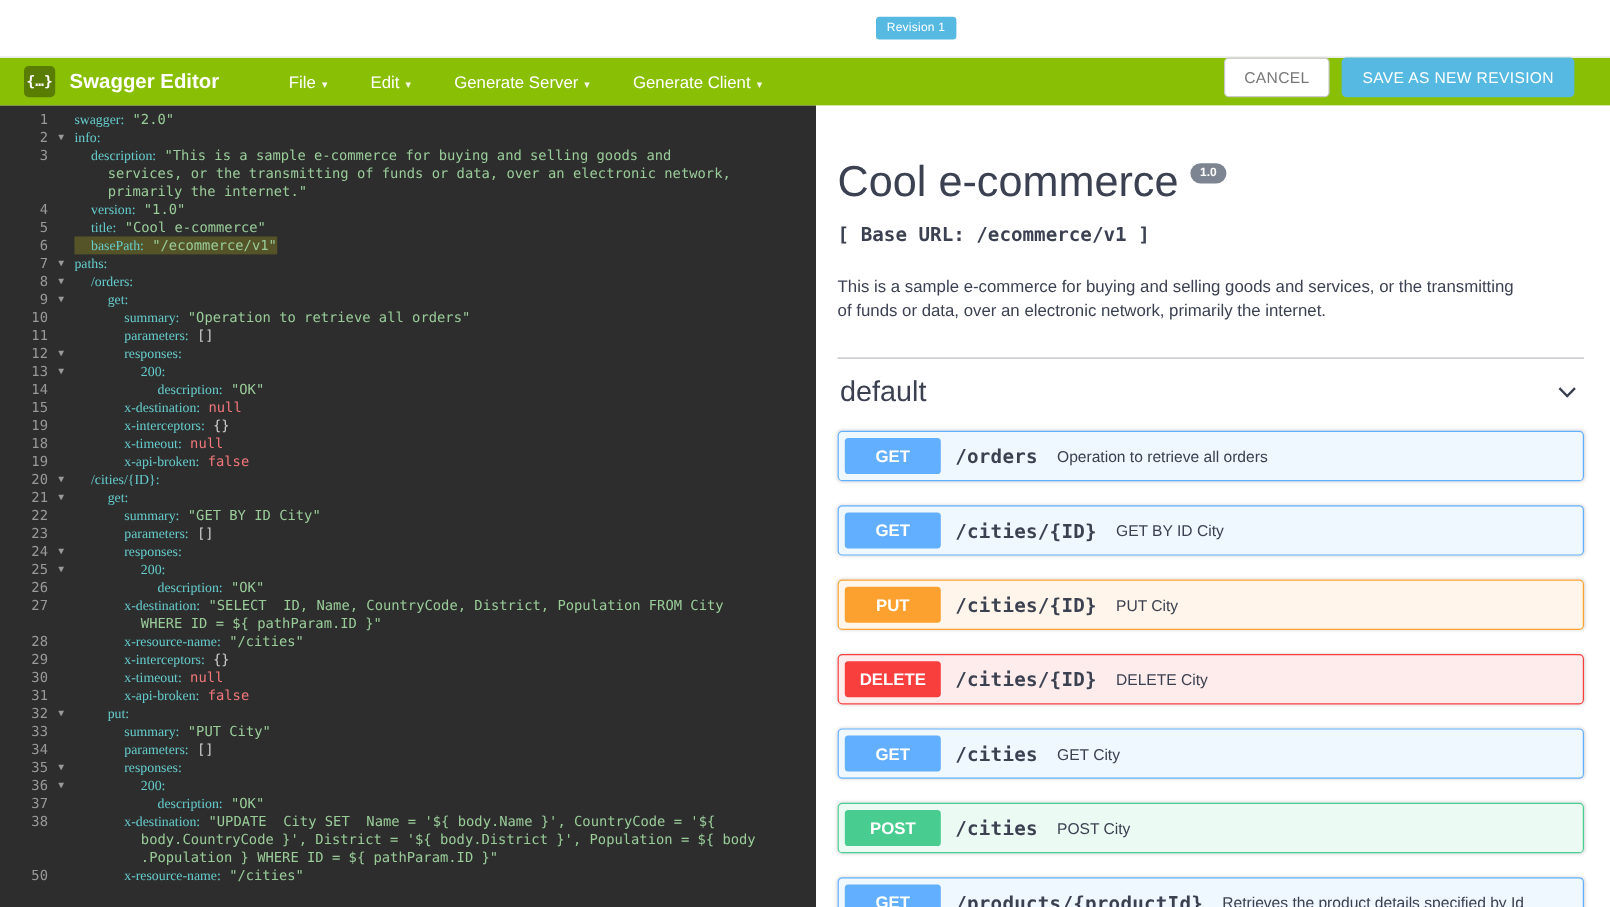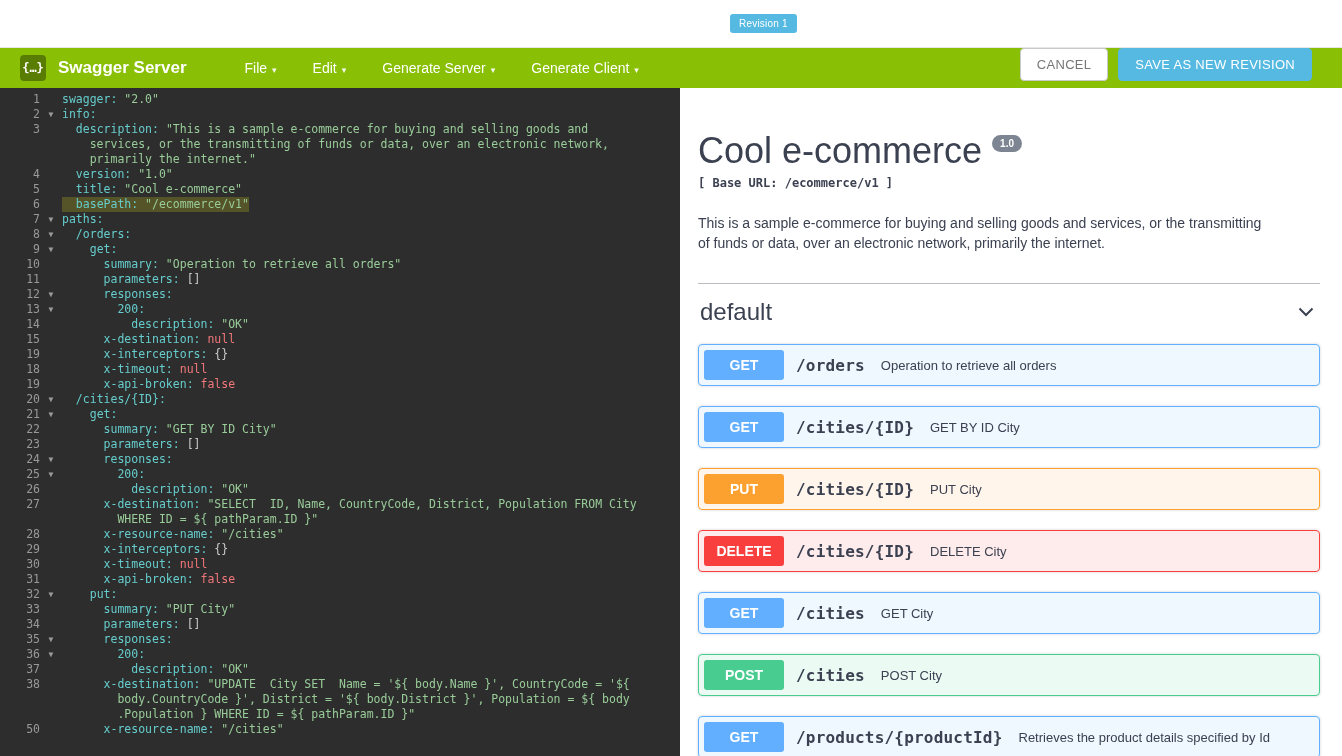--- a/index.html
+++ b/index.html
@@ -61,41 +61,41 @@
     font-family: "DejaVu Sans Mono", monospace;
     font-size: 11.5px; line-height: 15px;
     padding-top: 4px; overflow: hidden; cursor: text;
   }
   .code-row { display: flex; white-space: pre; height: 15px; }
   .gutter { width: 62px; flex: none; display: flex; }
   .lnum { width: 40px; text-align: right; color: var(--gutter-text); }
   .fold { width: 22px; text-align: center; color: #9a9a9a; font-size: 8px; line-height: 15px; cursor: pointer; }
   .code { white-space: pre; }
   .code.hl { background: var(--active-line-bg); }
-  .tok-key   { color: var(--tok-key); }
+  .tok-key   { color: var(--tok-key); font-family: Liberation Serif, serif; }
   .tok-str   { color: var(--tok-str); }
   .tok-const { color: var(--tok-const); }
   .tok-plain { color: var(--tok-plain); }
 
   
   .preview {
     flex: 1; height: 100%; overflow: hidden;
     padding: 0 22px 0 18px; color: var(--text-dark); background: #fff;
   }
   .info-title {
     margin: 42px 0 0; font-size: 36px; font-weight: 400; color: var(--text-dark);
   }
   .version-badge {
     background: #7d8492; color: #fff; font-size: 10px; font-weight: bold;
     padding: 3px 8px; border-radius: 10px; margin-left: 10px;
     position: relative; top: -16px; margin-top: 31px;
   }
   .base-url {
-    margin-top: 4px; font-family: "DejaVu Sans Mono", monospace;
-    font-size: 12px; font-weight: 600; color: var(--text-dark);
+    margin-top: 14px; font-family: "DejaVu Sans Mono", monospace;
+    font-size: 16px; font-weight: 600; color: var(--text-dark);
   }
   .desc { margin: 24px 0 0; font-size: 14px; line-height: 1.4; max-width: 578px; }
   .section-head {
     margin-top: 30px; border-top: 1px solid rgba(59,65,81,.35);
     padding: 14px 4px 12px 2px;
     display: flex; align-items: center; justify-content: space-between;
     cursor: pointer;
   }
   .section-name { font-size: 24px; color: var(--text-dark); }
   .chev { display: inline-flex; }
@@ -123,21 +123,21 @@
 <div class="topbar">
   <span class="rev-badge">Revision 1</span>
   <div class="topbar-actions">
     <button class="btn btn-cancel">CANCEL</button>
     <button class="btn btn-save">SAVE AS NEW REVISION</button>
   </div>
 </div>
 
 <div class="header">
   <span class="logo">{…}</span>
-  <span class="app-title">Swagger Server</span>
+  <span class="app-title">Swagger Editor</span>
   <nav class="menu" id="menu">
       <span class="menu-item"><span>File</span><span class="caret">▾</span></span>
       <span class="menu-item"><span>Edit</span><span class="caret">▾</span></span>
       <span class="menu-item"><span>Generate Server</span><span class="caret">▾</span></span>
       <span class="menu-item"><span>Generate Client</span><span class="caret">▾</span></span>
     </nav>
 </div>
 
 <div class="main">
 

